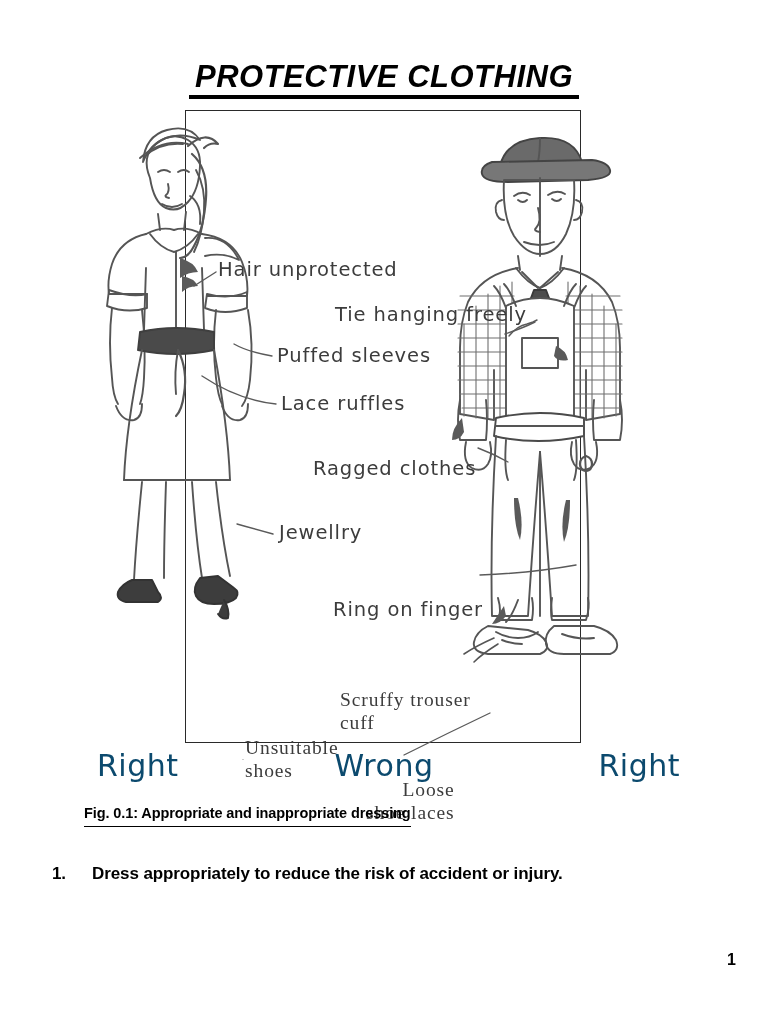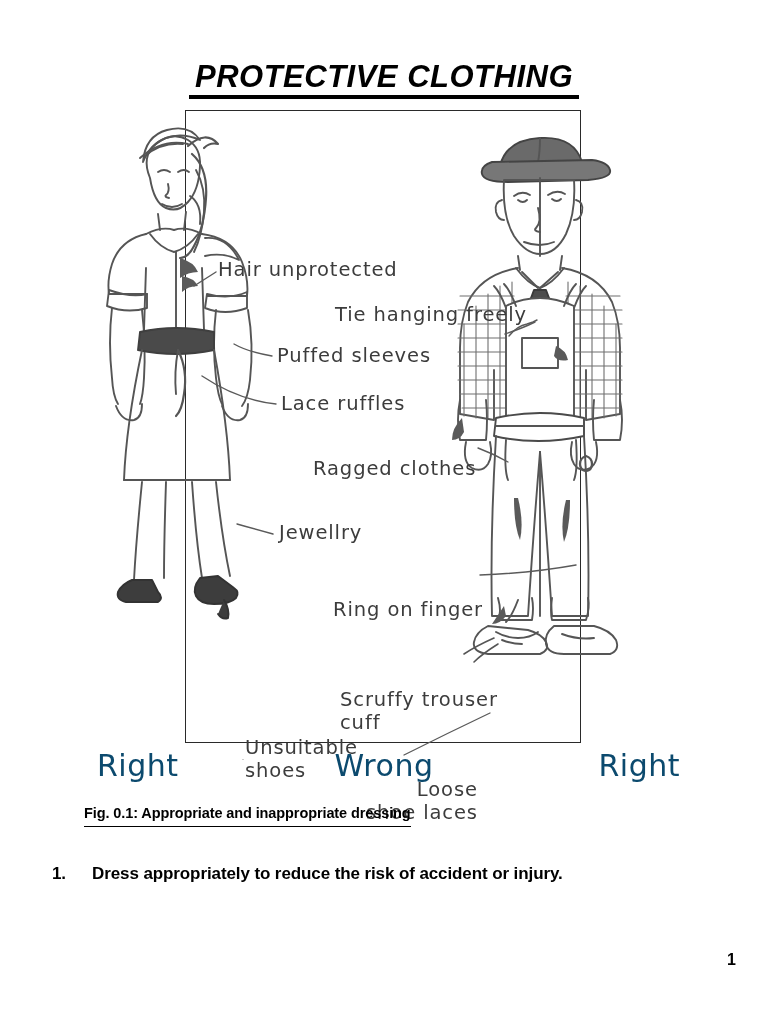--- a/index.html
+++ b/index.html
@@ -65,21 +65,21 @@
   
   .anno {
     position: absolute;
     font-family: "DejaVu Sans", sans-serif;
     font-size: 19.5px;
     color: #3c3c3c;
     letter-spacing: 0.9px;
     white-space: pre;
     line-height: 1.18;
   }
-  .anno.two-line { white-space: pre-line; }
+  .anno.two-line { white-space: pre-line; font-family: Liberation Serif, serif; }
 
   
   .verdicts {
     position: absolute;
     left: 0;
     top: 748px;
     width: 768px;
     height: 44px;
   }
   .verdict {

